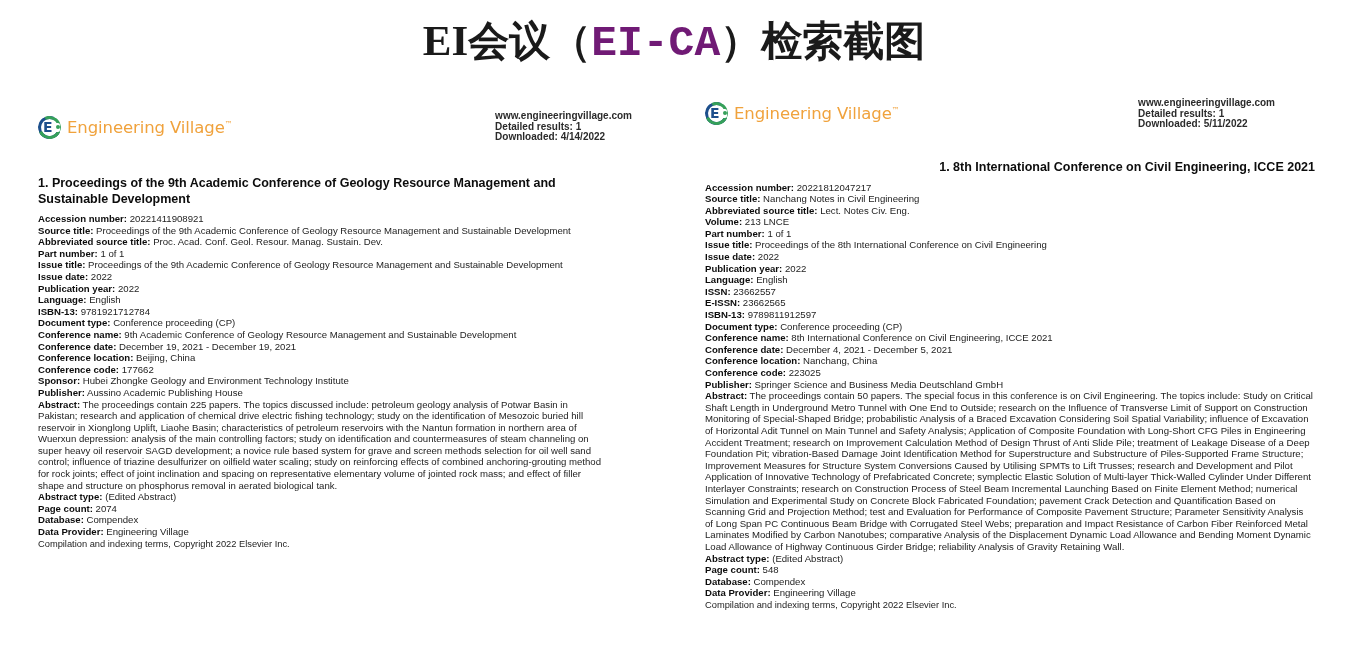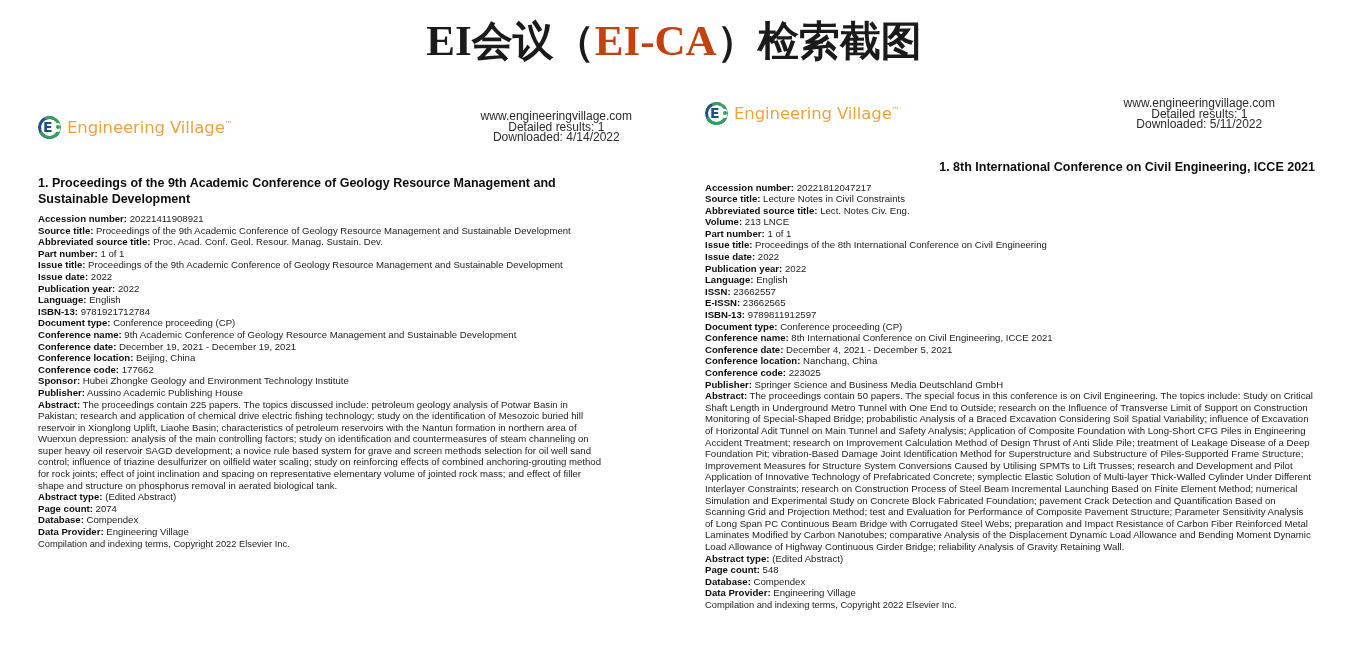--- a/index.html
+++ b/index.html
@@ -22,22 +22,22 @@
     font-family: "Liberation Serif", serif;
     font-weight: bold;
     font-size: 43px;
     letter-spacing: 0px;
     color: #1a1a1a;
     padding-top: 16px;
     line-height: 1.15;
     white-space: nowrap;
   }
   .page-title .hl {
-    color: #c2410c;
-    font-family: Liberation Serif, serif;
+    color: #701a75;
+    font-family: Liberation Mono, monospace;
   }
   .page-title .cjk {
     font-family: "DejaVu Sans", sans-serif;
     font-weight: bold;
     font-size: 41px;
   }
 
   
   .columns {
     position: absolute;
@@ -141,24 +141,25 @@
   .logo-tm {
     font-size: 8px;
     vertical-align: super;
     color: #f0a23c;
   }
 
   .hdr-meta {
     position: absolute;
     right: 0;
     top: 0;
-    text-align: center;
-    font-size: 12px;
+    text-align: left;
+    font-size: 10px;
     line-height: 10.5px;
     color: #2b2b2b;
+    font-weight: bold;
   }
   .record.left .hdr-meta { top: 13px; right: 6px; }
   .record.right .hdr-meta { top: 0px; right: 40px; }
 
   
   .rec-title {
     font-size: 12.5px;
     font-weight: bold;
     line-height: 15.5px;
     margin: 0 0 6px 0;
@@ -257,21 +258,21 @@
       </div>
       <div class="hdr-meta">
         <div>www.engineeringvillage.com</div>
         <div>Detailed results: 1</div>
         <div>Downloaded: 5/11/2022</div>
       </div>
     </div>
     <div class="rec-title">1. 8th International Conference on Civil Engineering, ICCE 2021</div>
     <div id="right-fields">
         <div class="field"><span class="k">Accession number:</span><span> 20221812047217</span></div>
-        <div class="field"><span class="k">Source title:</span><span> Lecture Notes in Civil Constraints</span></div>
+        <div class="field"><span class="k">Source title:</span><span> Nanchang Notes in Civil Engineering</span></div>
         <div class="field"><span class="k">Abbreviated source title:</span><span> Lect. Notes Civ. Eng.</span></div>
         <div class="field"><span class="k">Volume:</span><span> 213 LNCE</span></div>
         <div class="field"><span class="k">Part number:</span><span> 1 of 1</span></div>
         <div class="field"><span class="k">Issue title:</span><span> Proceedings of the 8th International Conference on Civil Engineering</span></div>
         <div class="field"><span class="k">Issue date:</span><span> 2022</span></div>
         <div class="field"><span class="k">Publication year:</span><span> 2022</span></div>
         <div class="field"><span class="k">Language:</span><span> English</span></div>
         <div class="field"><span class="k">ISSN:</span><span> 23662557</span></div>
         <div class="field"><span class="k">E-ISSN:</span><span> 23662565</span></div>
         <div class="field"><span class="k">ISBN-13:</span><span> 9789811912597</span></div>

